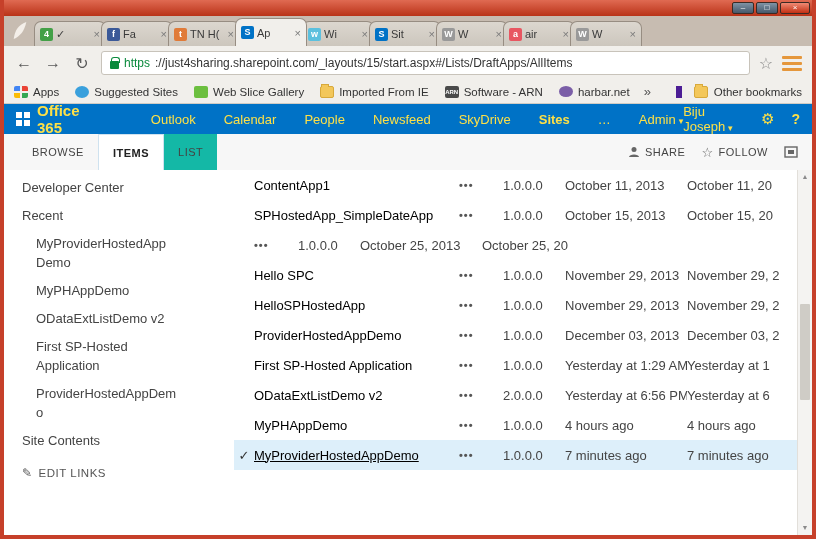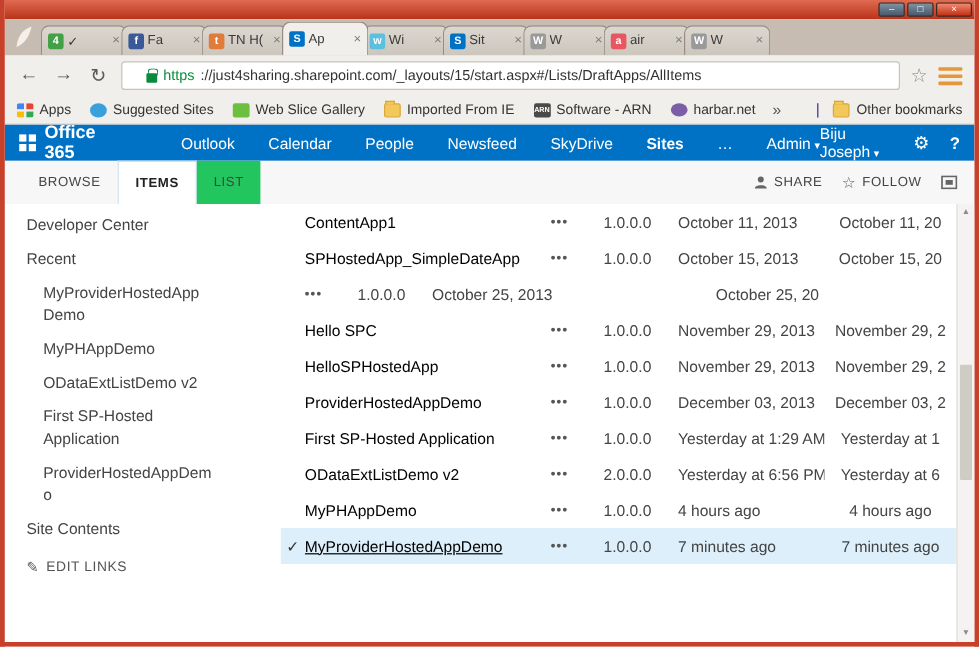--- a/index.html
+++ b/index.html
@@ -25,21 +25,21 @@
   .tab.active { background:#f1efeb; height:28px; z-index:6; }
   .tab .fav { width:13px; height:13px; border-radius:2px; color:#fff; font-size:9px; font-weight:bold;
               line-height:13px; text-align:center; flex:0 0 13px; background:#888; }
   .tab .lbl { flex:1; overflow:hidden; white-space:nowrap; }
   .tab .cls-btn { color:#7a7a7a; font-size:11px; }
 
   
   .toolbar { height:34px; background:#f1efeb; display:flex; align-items:center; padding:0 10px; gap:9px; }
   .nav-btn { font-size:16px; color:#5a5a5a; width:20px; text-align:center; cursor:default; }
   .omnibox { flex:1; height:24px; background:#fff; border:1px solid #c8c3ba; border-radius:3px;
-             display:flex; align-items:center; padding:0 20px; gap:5px; font-size:12px; overflow:hidden; white-space:nowrap; }
+             display:flex; align-items:center; padding:0 8px; gap:5px; font-size:12px; overflow:hidden; white-space:nowrap; }
   .lock { width:9px; height:8px; background:#0a8a3c; border-radius:1px; position:relative; margin-top:3px; flex:0 0 9px; }
   .lock::before { content:""; position:absolute; left:1px; top:-4px; width:7px; height:5px;
                   border:1.5px solid #0a8a3c; border-bottom:none; border-radius:3px 3px 0 0; }
   .scheme { color:#0a8a3c; }
   .url-rest { color:#333; overflow:hidden; }
   .star-btn { font-size:16px; color:#8a8a8a; }
   .menu-btn { display:flex; flex-direction:column; gap:3px; width:20px; }
   .menu-btn span { height:3px; background:#e5973c; border-radius:1px; }
 
   
@@ -55,41 +55,41 @@
       linear-gradient(#fbbc05,#fbbc05) 0 7px/6px 5px no-repeat,
       linear-gradient(#34a853,#34a853) 8px 7px/6px 5px no-repeat; }
   .bm-icon.suggested { background:#3aa0dc; border-radius:50%; width:12px; }
   .bm-icon.slice { background:#6cbf3f; }
   .bm-icon.folder { background:#f3c75a; border:1px solid #d8a93a; position:relative; }
   .bm-icon.folder::before { content:""; position:absolute; top:-3px; left:0; width:6px; height:2px;
                             background:#f3c75a; border:1px solid #d8a93a; border-bottom:none; }
   .bm-icon.arn { background:#4a4a4a; }
   .bm-icon.dot { background:#7b5ea7; border-radius:50%; width:11px; height:11px; }
   .bm-chevrons { margin-left:14px; color:#555; font-size:13px; }
-  .bm-right { margin-left:auto; display:flex; align-items:center; gap:6px; border-left:1px solid #4c1d95; padding-left:12px; }
-
-  
-  .suite { height:30px; background:#0072c6; display:flex; align-items:center; color:#ffffff; padding:0 12px; }
+  .bm-right { margin-left:auto; display:flex; align-items:center; gap:6px; border-left:6px solid #4c1d95; padding-left:12px; }
+
+  
+  .suite { height:30px; background:#0072c6; display:flex; align-items:center; color:#fde047; padding:0 12px; }
   .o365-logo { display:flex; align-items:center; gap:7px; font-size:15px; font-weight:bold; }
   .logo-grid { width:14px; height:14px; display:grid; grid-template-columns:6px 6px; grid-template-rows:6px 6px; gap:2px; }
   .logo-grid span { background:#fff; }
   .suite-nav { display:flex; gap:25px; margin-left:52px; font-size:13px; }
   .suite-nav .item { cursor:default; white-space:nowrap; }
   .suite-nav .item.active { font-weight:bold; }
   .caret { font-size:9px; margin-left:3px; }
   .suite-right { margin-left:auto; display:flex; align-items:center; gap:17px; font-size:13px; }
   .gear { font-size:15px; }
   .help { font-weight:bold; font-size:14px; }
 
   
   .ribbon { height:36px; background:#f7f7f7; display:flex; align-items:center; padding-left:14px; }
   .rtabs { display:flex; height:36px; }
   .rtab { padding:0 14px; height:36px; line-height:36px; font-size:11px; letter-spacing:.5px; color:#444; white-space:nowrap; }
   .rtab.active { background:#fff; border:1px solid #cfe2ef; border-bottom:none; font-weight:bold; color:#222; }
-  .rtab.ctx { background:#22c55e; }
+  .rtab.ctx { background:#14b8a6; }
   .ribbon-right { margin-left:auto; display:flex; align-items:center; gap:16px; padding-right:14px;
                   font-size:11px; letter-spacing:.5px; color:#444; }
   .ribbon-right .btn { display:flex; align-items:center; gap:5px; white-space:nowrap; }
   .fstar { font-size:13px; color:#666; }
 
   
   .content { position:relative; height:365px; display:flex; background:#fff; overflow:hidden; }
 
   .sidebar { width:230px; padding:8px 0 0 18px; font-size:13px; color:#444; flex:0 0 230px; }
   .side-item { margin-bottom:9px; line-height:19px; width:170px; cursor:default; }
@@ -99,21 +99,21 @@
 
   .main { flex:1; padding-right:15px; }
   .lrow { display:flex; align-items:center; height:30px; font-size:13px; color:#444; }
   .lrow.selected { background:#ddeffa; }
   .lrow .chk { width:20px; flex:0 0 20px; text-align:center; color:#333; }
   .lrow .nm { flex:0 0 205px; color:#000000; overflow:hidden; white-space:nowrap; text-decoration:none; cursor:pointer; }
   .lrow.selected .nm { text-decoration:underline; }
   .lrow .dots { flex:0 0 44px; color:#555; font-weight:bold; font-size:11px; letter-spacing:1px; }
   .lrow .ver { flex:0 0 62px; }
   .lrow .d1 { flex:0 0 122px; white-space:nowrap; overflow:hidden; }
-  .lrow .d2 { flex:1; white-space:nowrap; overflow:hidden;text-align:center; }
+  .lrow .d2 { flex:1; white-space:nowrap; overflow:hidden; }
 
   .scrollbar { position:absolute; right:0; top:0; width:15px; height:365px; background:#f4f3f1; border-left:1px solid #e2dfda; }
   .sb-up, .sb-down { position:absolute; left:0; width:14px; height:14px; text-align:center; font-size:7px; color:#8a8a8a; line-height:14px; }
   .sb-up { top:0; }
   .sb-down { bottom:0; }
   .sb-thumb { position:absolute; top:134px; left:2px; right:2px; height:96px; background:#cfccc6; border-radius:1px; }
 
   
   .statusbar { position:absolute; left:0; bottom:0; width:789px; height:20px; background:#f2f0ed;
                border:1px solid #b5b1aa; border-left:none; border-bottom:none; font-size:11px; color:#3a3a3a;

